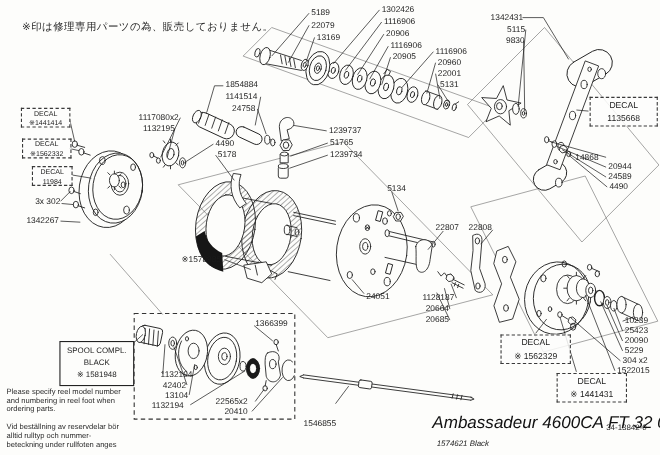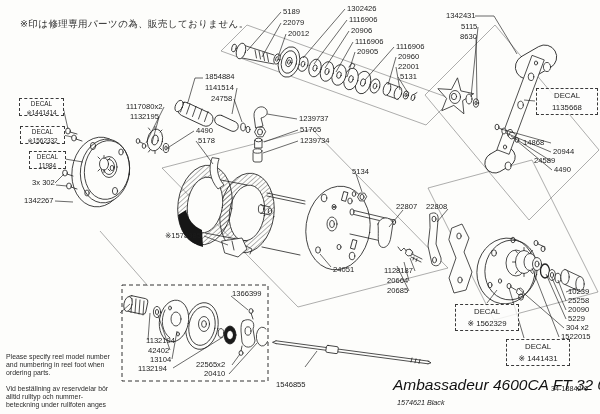--- a/index.html
+++ b/index.html
@@ -358,57 +358,57 @@
     <line x1="232" y1="365" x2="240" y2="354"></line>
     <line x1="229" y1="374" x2="257" y2="343"></line>
     <line x1="305" y1="367" x2="317" y2="351"></line>
   </g>
 </svg>
 
 <div class="jp" style="left:20px;top:18px">※印は修理専用パーツの為、販売しておりません。</div>
 
 <div class="pl" style="left:283px;top:8px">5189</div>
 <div class="pl" style="left:283px;top:19px">22079</div>
-<div class="pl" style="left:288px;top:30px">20012</div>
+<div class="pl" style="left:288px;top:30px">13169</div>
 <div class="pl" style="left:347px;top:5px">1302426</div>
 <div class="pl" style="left:349px;top:16px">1116906</div>
 <div class="pl" style="left:351px;top:27px">20906</div>
 <div class="pl" style="left:355px;top:38px">1116906</div>
 <div class="pl" style="left:357px;top:48px">20905</div>
 <div class="pl" style="left:396px;top:43px">1116906</div>
 <div class="pl" style="left:398px;top:53px">20960</div>
 <div class="pl" style="left:398px;top:63px">22001</div>
 <div class="pl" style="left:400px;top:73px">5131</div>
 <div class="pl" style="left:446px;top:12px">1342431</div>
 <div class="pl" style="left:461px;top:23px">5115</div>
-<div class="pl" style="left:460px;top:33px">8630</div>
+<div class="pl" style="left:460px;top:33px">9830</div>
 <div class="pl" style="left:523px;top:139px">14868</div>
 <div class="pl" style="left:553px;top:148px">20944</div>
-<div class="pl" style="left:534px;top:157px">24589</div>
+<div class="pl" style="left:553px;top:157px">24589</div>
 <div class="pl" style="left:554px;top:166px">4490</div>
 <div class="pl" style="left:126px;top:103px">1117080x2</div>
 <div class="pl" style="left:130px;top:113px">1132195</div>
 <div class="pl" style="left:205px;top:73px">1854884</div>
 <div class="pl" style="left:205px;top:84px">1141514</div>
 <div class="pl" style="left:211px;top:95px">24758</div>
 <div class="pl" style="left:196px;top:127px">4490</div>
 <div class="pl" style="left:198px;top:137px">5178</div>
 <div class="pl" style="left:299px;top:115px">1239737</div>
 <div class="pl" style="left:300px;top:126px">51765</div>
 <div class="pl" style="left:300px;top:137px">1239734</div>
 <div class="pl" style="left:352px;top:168px">5134</div>
 <div class="pl" style="left:165px;top:232px">※1578985</div>
 <div class="pl" style="left:396px;top:203px">22807</div>
 <div class="pl" style="left:426px;top:203px">22808</div>
 <div class="pl" style="left:333px;top:266px">24051</div>
 <div class="pl" style="left:384px;top:267px">1128187</div>
 <div class="pl" style="left:387px;top:277px">20664</div>
 <div class="pl" style="left:387px;top:287px">20685</div>
 <div class="pl" style="left:568px;top:288px">10239</div>
-<div class="pl" style="left:568px;top:297px">25258</div>
+<div class="pl" style="left:568px;top:297px">25423</div>
 <div class="pl" style="left:568px;top:306px">20090</div>
 <div class="pl" style="left:568px;top:315px">5229</div>
 <div class="pl" style="left:566px;top:324px">304 x2</div>
 <div class="pl" style="left:561px;top:333px">1522015</div>
 <div class="pl" style="left:32px;top:179px">3x 302</div>
 <div class="pl" style="left:24px;top:197px">1342267</div>
 <div class="pl" style="left:146px;top:337px">1132194</div>
 <div class="pl" style="left:148px;top:347px">42402</div>
 <div class="pl" style="left:150px;top:356px">13104</div>
 <div class="pl" style="left:138px;top:365px">1132194</div>
@@ -434,20 +434,25 @@
   <span class="bl">11984</span>
 </div>
 <div class="dbox dbox-lg" style="left:455px;top:304px;width:62px;height:25px">
   <span class="bl">DECAL</span>
   <span class="bl">※ 1562329</span>
 </div>
 <div class="dbox dbox-lg" style="left:506px;top:339px;width:62px;height:25px">
   <span class="bl">DECAL</span>
   <span class="bl">※ 1441431</span>
 </div>
+<div class="sbox" style="left:54px;top:310px;width:66px;height:37px;padding-top:2px">
+  <span class="bl">SPOOL COMPL.</span>
+  <span class="bl">BLACK</span>
+  <span class="bl">※ 1581948</span>
+</div>
 
 <div class="note" style="left:6px;top:353px;width:118px">
   <span style="display:block">Please specify reel model number</span>
   <span style="display:block">and numbering in reel foot when</span>
   <span style="display:block">ordering parts.</span>
 </div>
 <div class="note" style="left:6px;top:385px;width:118px">
   <span style="display:block">Vid beställning av reservdelar bör</span>
   <span style="display:block">alltid rulltyp och nummer-</span>
   <span style="display:block">beteckning under rullfoten anges</span>

